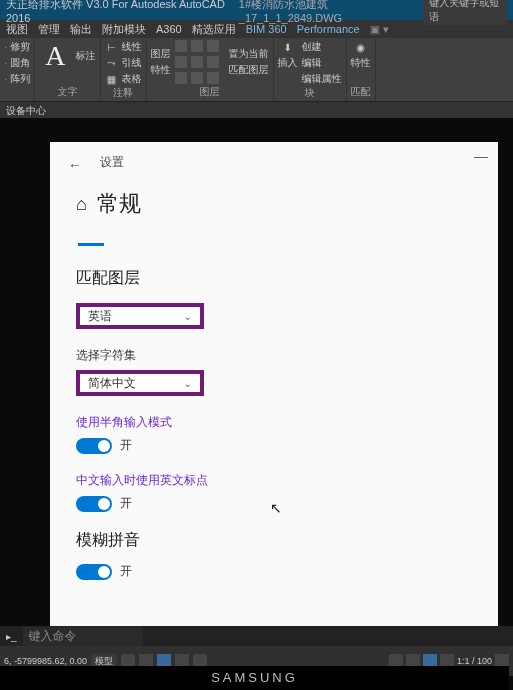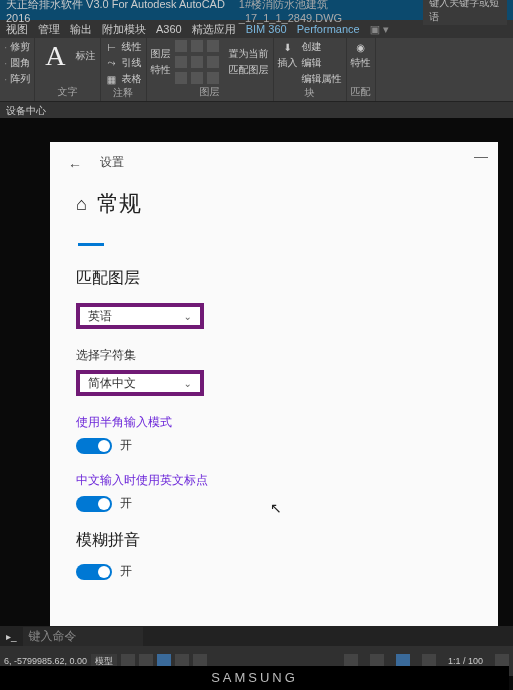--- a/index.html
+++ b/index.html
@@ -51,21 +51,21 @@
 .section-h2 { font-size: 16px; color: #222; margin-top: 6px; margin-bottom: 12px; }
 
 .cursor-fake { position: absolute; left: 220px; top: 358px; font-size: 14px; color: #222; }
 .close-x { position: absolute; top: 6px; right: 10px; font-size: 14px; color: #666; }
 
 .statusbar { position: absolute; bottom: 24px; left: 0; right: 0; height: 40px; background: #1a1a1a; }
 .sb-row1 { height: 20px; background: #222; display: flex; align-items: center; color: #ccc; font-size: 10px; padding: 0 6px; gap: 6px; }
 .sb-input { background: #2a2a2a; color: #888; padding: 1px 6px; font-size: 12px; width: 120px; }
 .sb-row2 { height: 20px; background: #303030; display: flex; align-items: center; color: #ccc; font-size: 9px; padding: 15px 4px; gap: 4px; justify-content: space-between; }
 .sb-left { display: flex; gap: 4px; align-items: center; }
-.sb-right { display: flex; gap: 12px; align-items: center; }
+.sb-right { display: flex; gap: 3px; align-items: center; }
 .sb-btn { background: #3a3a3a; padding: 1px 4px; font-size: 9px; }
 .sb-ic { width: 14px; height: 14px; background: #444; display: inline-block; }
 .sb-ic.blue { background: #3a6a9a; }
 
 .monitor-brand { position: absolute; bottom: 0; left: 0; right: 4px; height: 24px; background: #000; color: #bbb; text-align: center; font-size: 13px; letter-spacing: 3px; line-height: 24px; font-weight: 300; }
 </style>
 </head>
 <body>
 
 <div class="titlebar">

